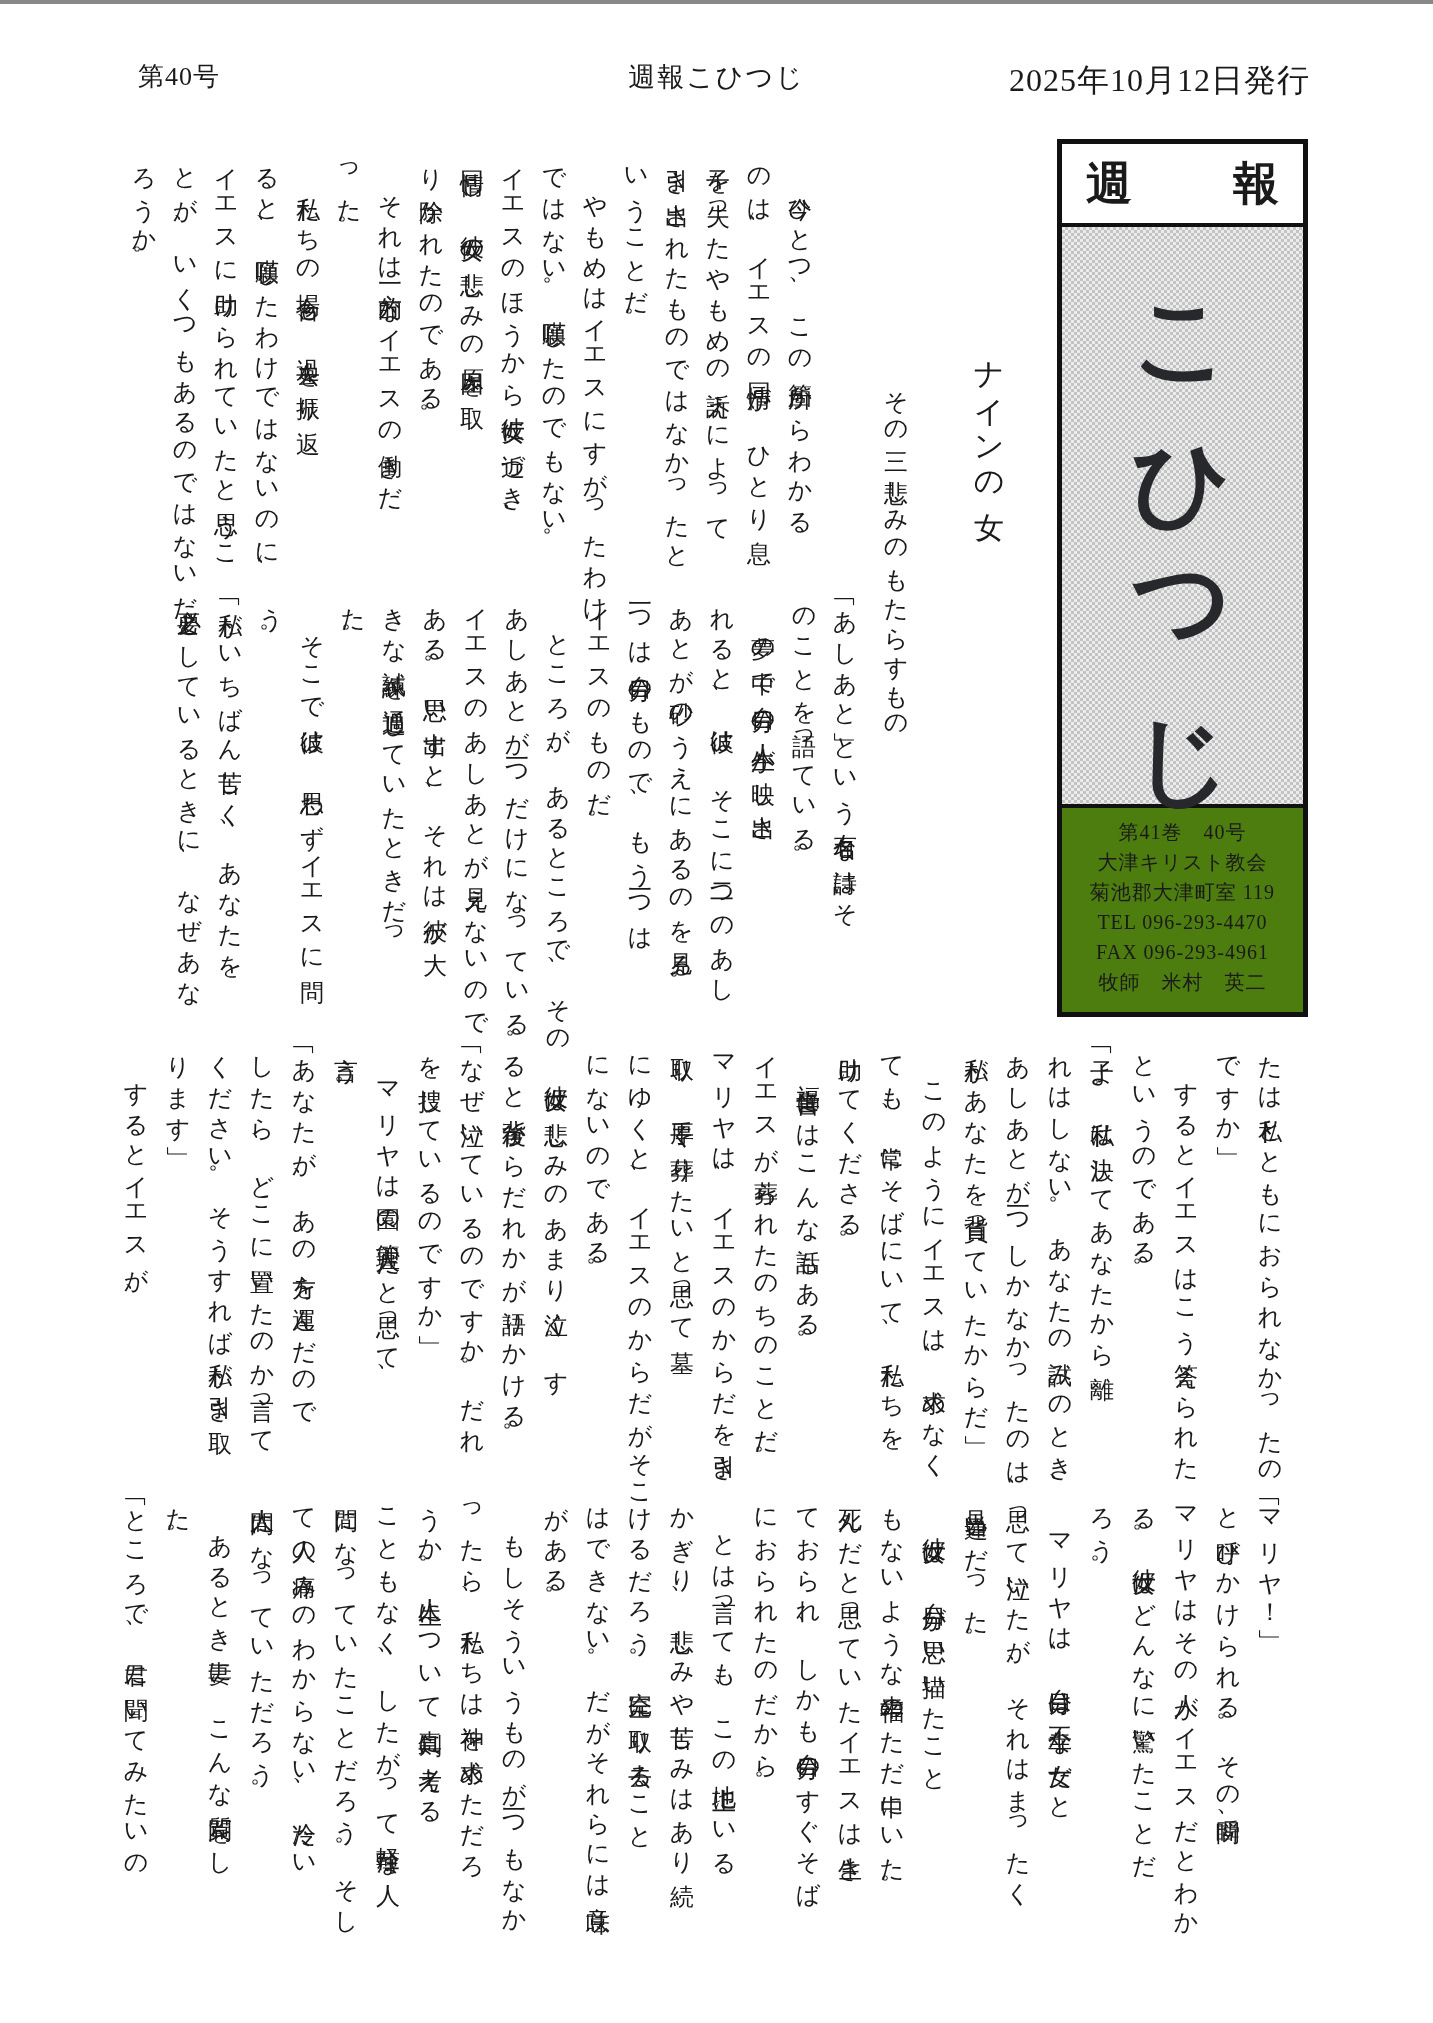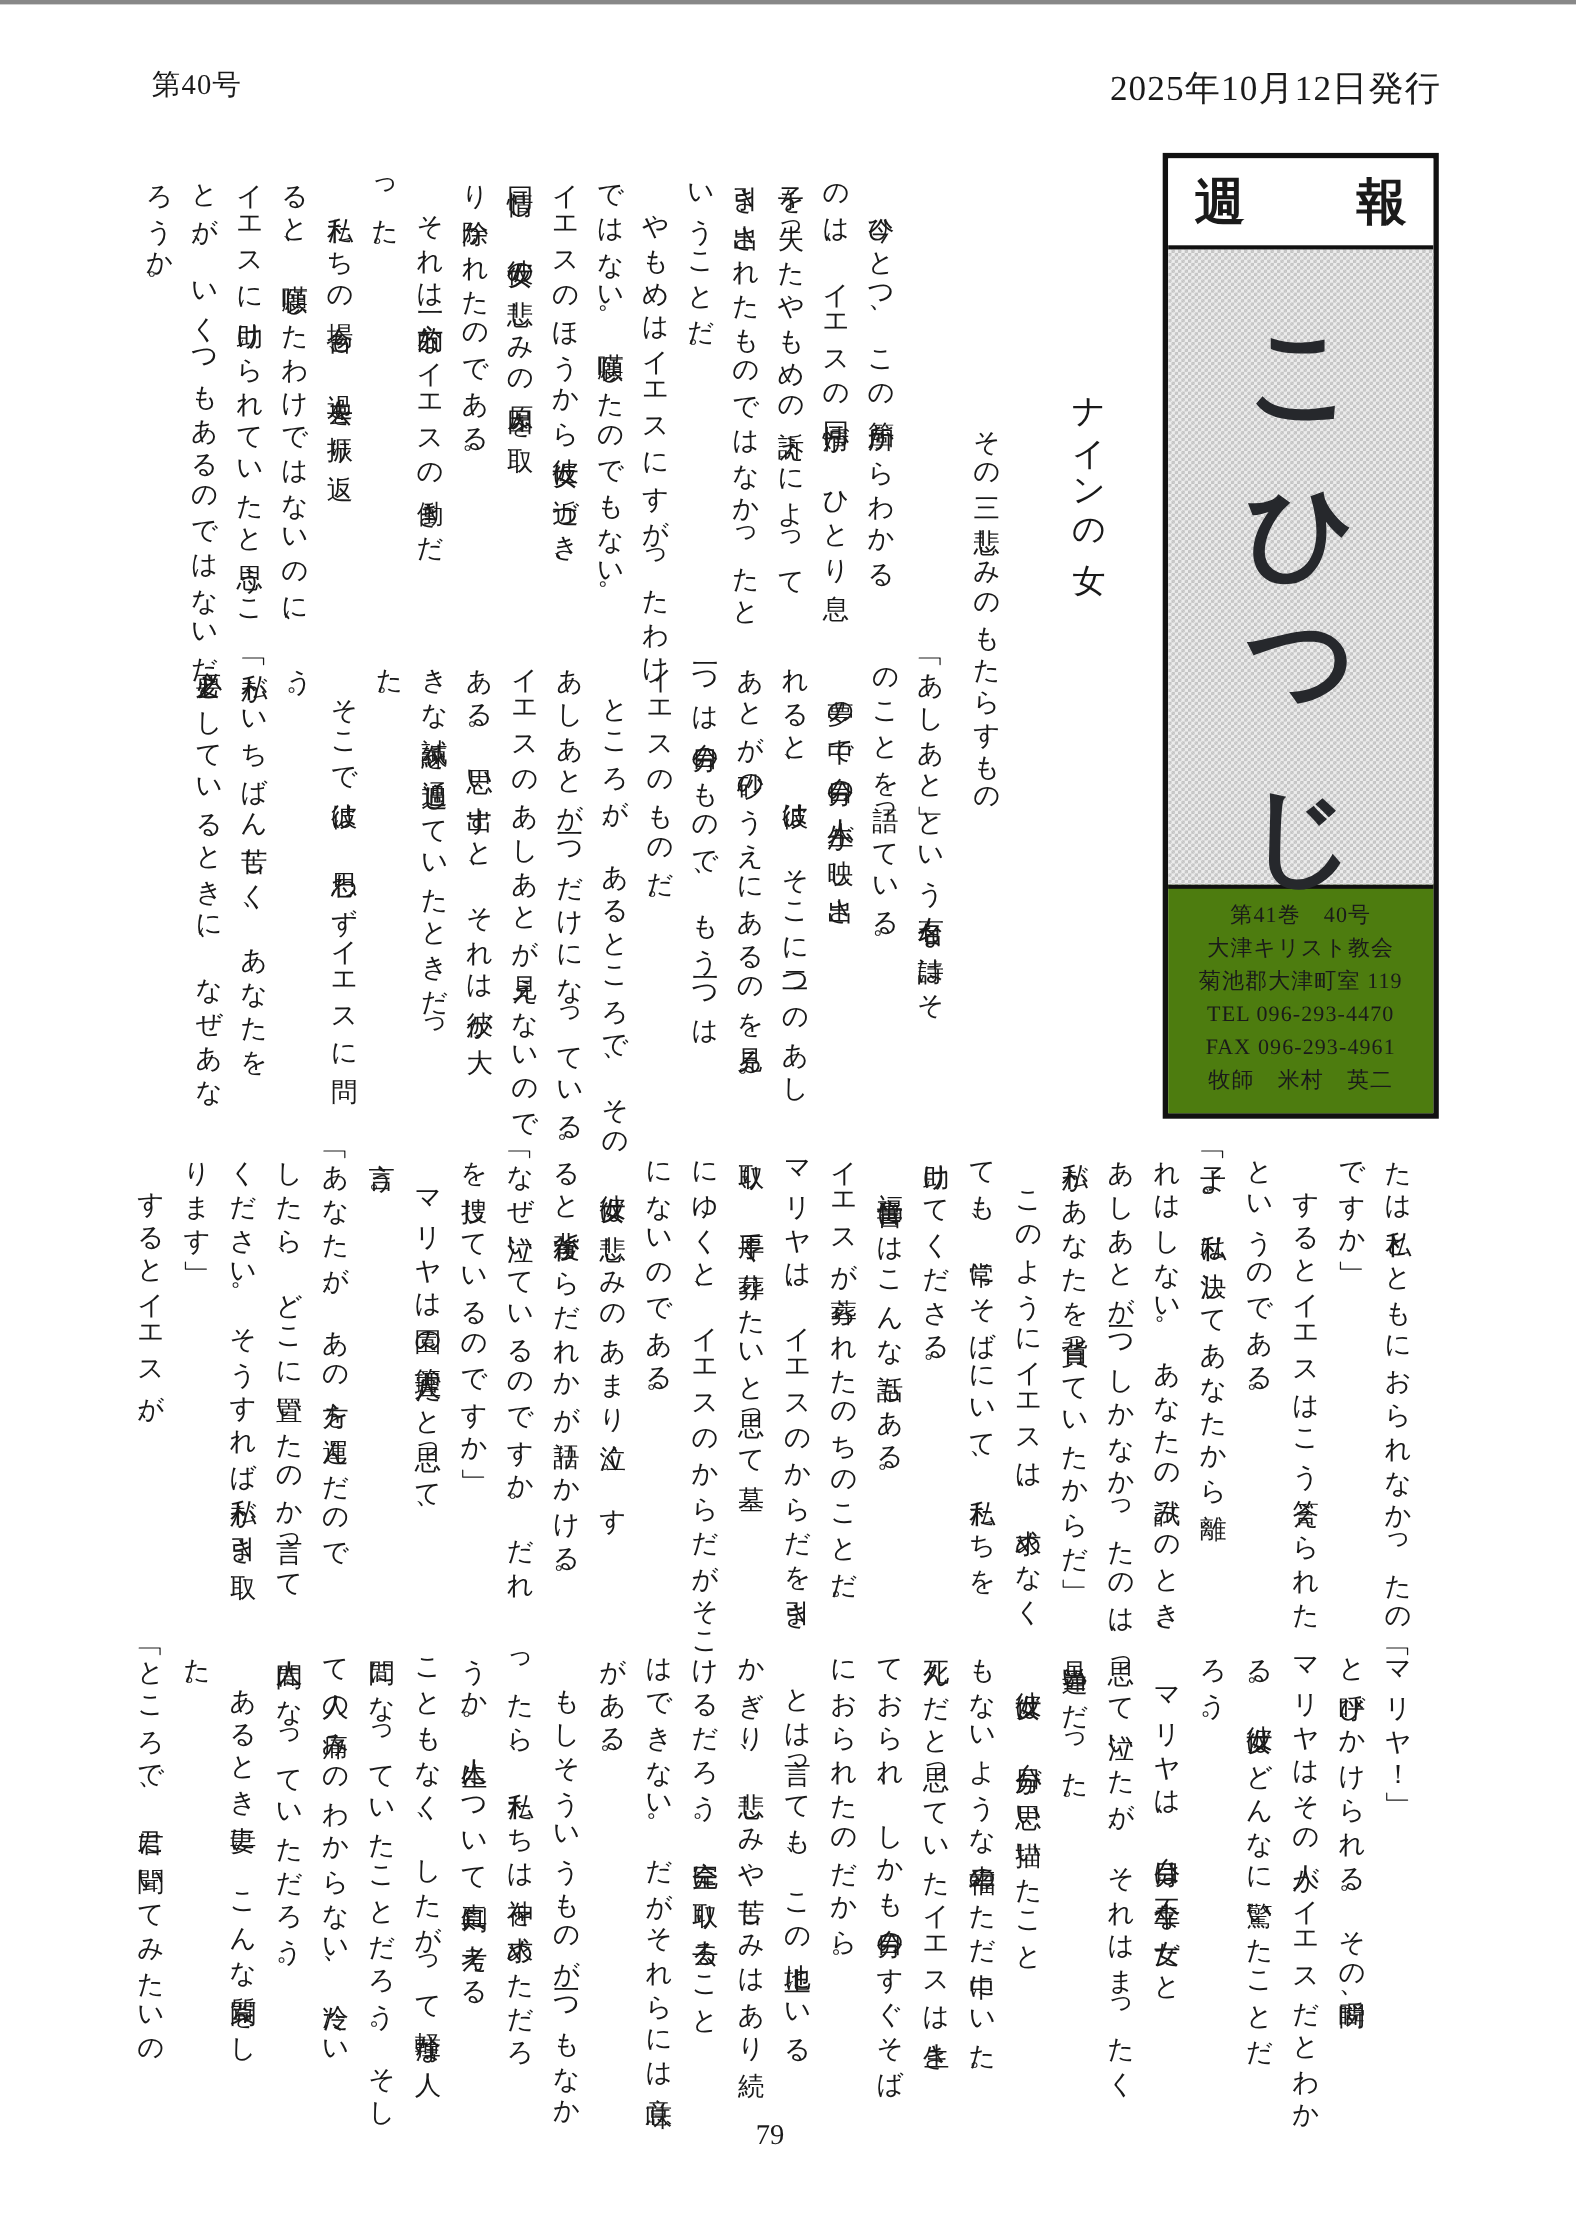--- a/index.html
+++ b/index.html
@@ -56,20 +56,21 @@
   .band-d{left:115px; top:1487px; width:1176px; height:470px; line-height:42px;}
   
   .page-num{position:absolute; left:0; top:1922px; width:1400px; text-align:center; font-size:26px;}
 </style>
 </head>
 <body>
 
 <div class="page">
 
   <span class="hdr-issue">第40号</span>
+  <span class="hdr-title">週報こひつじ</span>
   <span class="hdr-date">2025年10月12日発行</span>
 
   <div class="logo-box">
     <div class="logo-banner">
       <span>週</span>
       <span>報</span>
     </div>
     <div class="logo-pattern">
       <div class="logo-vertical">こひつじ</div>
     </div>
@@ -168,15 +169,14 @@
 ったら、私たちは神を求めただろ
 うか。人生について真剣に考える
 こともなく、したがって軽薄な人
 間になっていたことだろう。そし
 て人の痛みのわからない、冷たい
 人間になっていただろう。
 　あるとき妻に、こんな質問をし
 た。
 「ところで、君に聞いてみたいの</div>
 
-  <div class="page-num">79</div>
 
 </div>
 
 </body></html>

